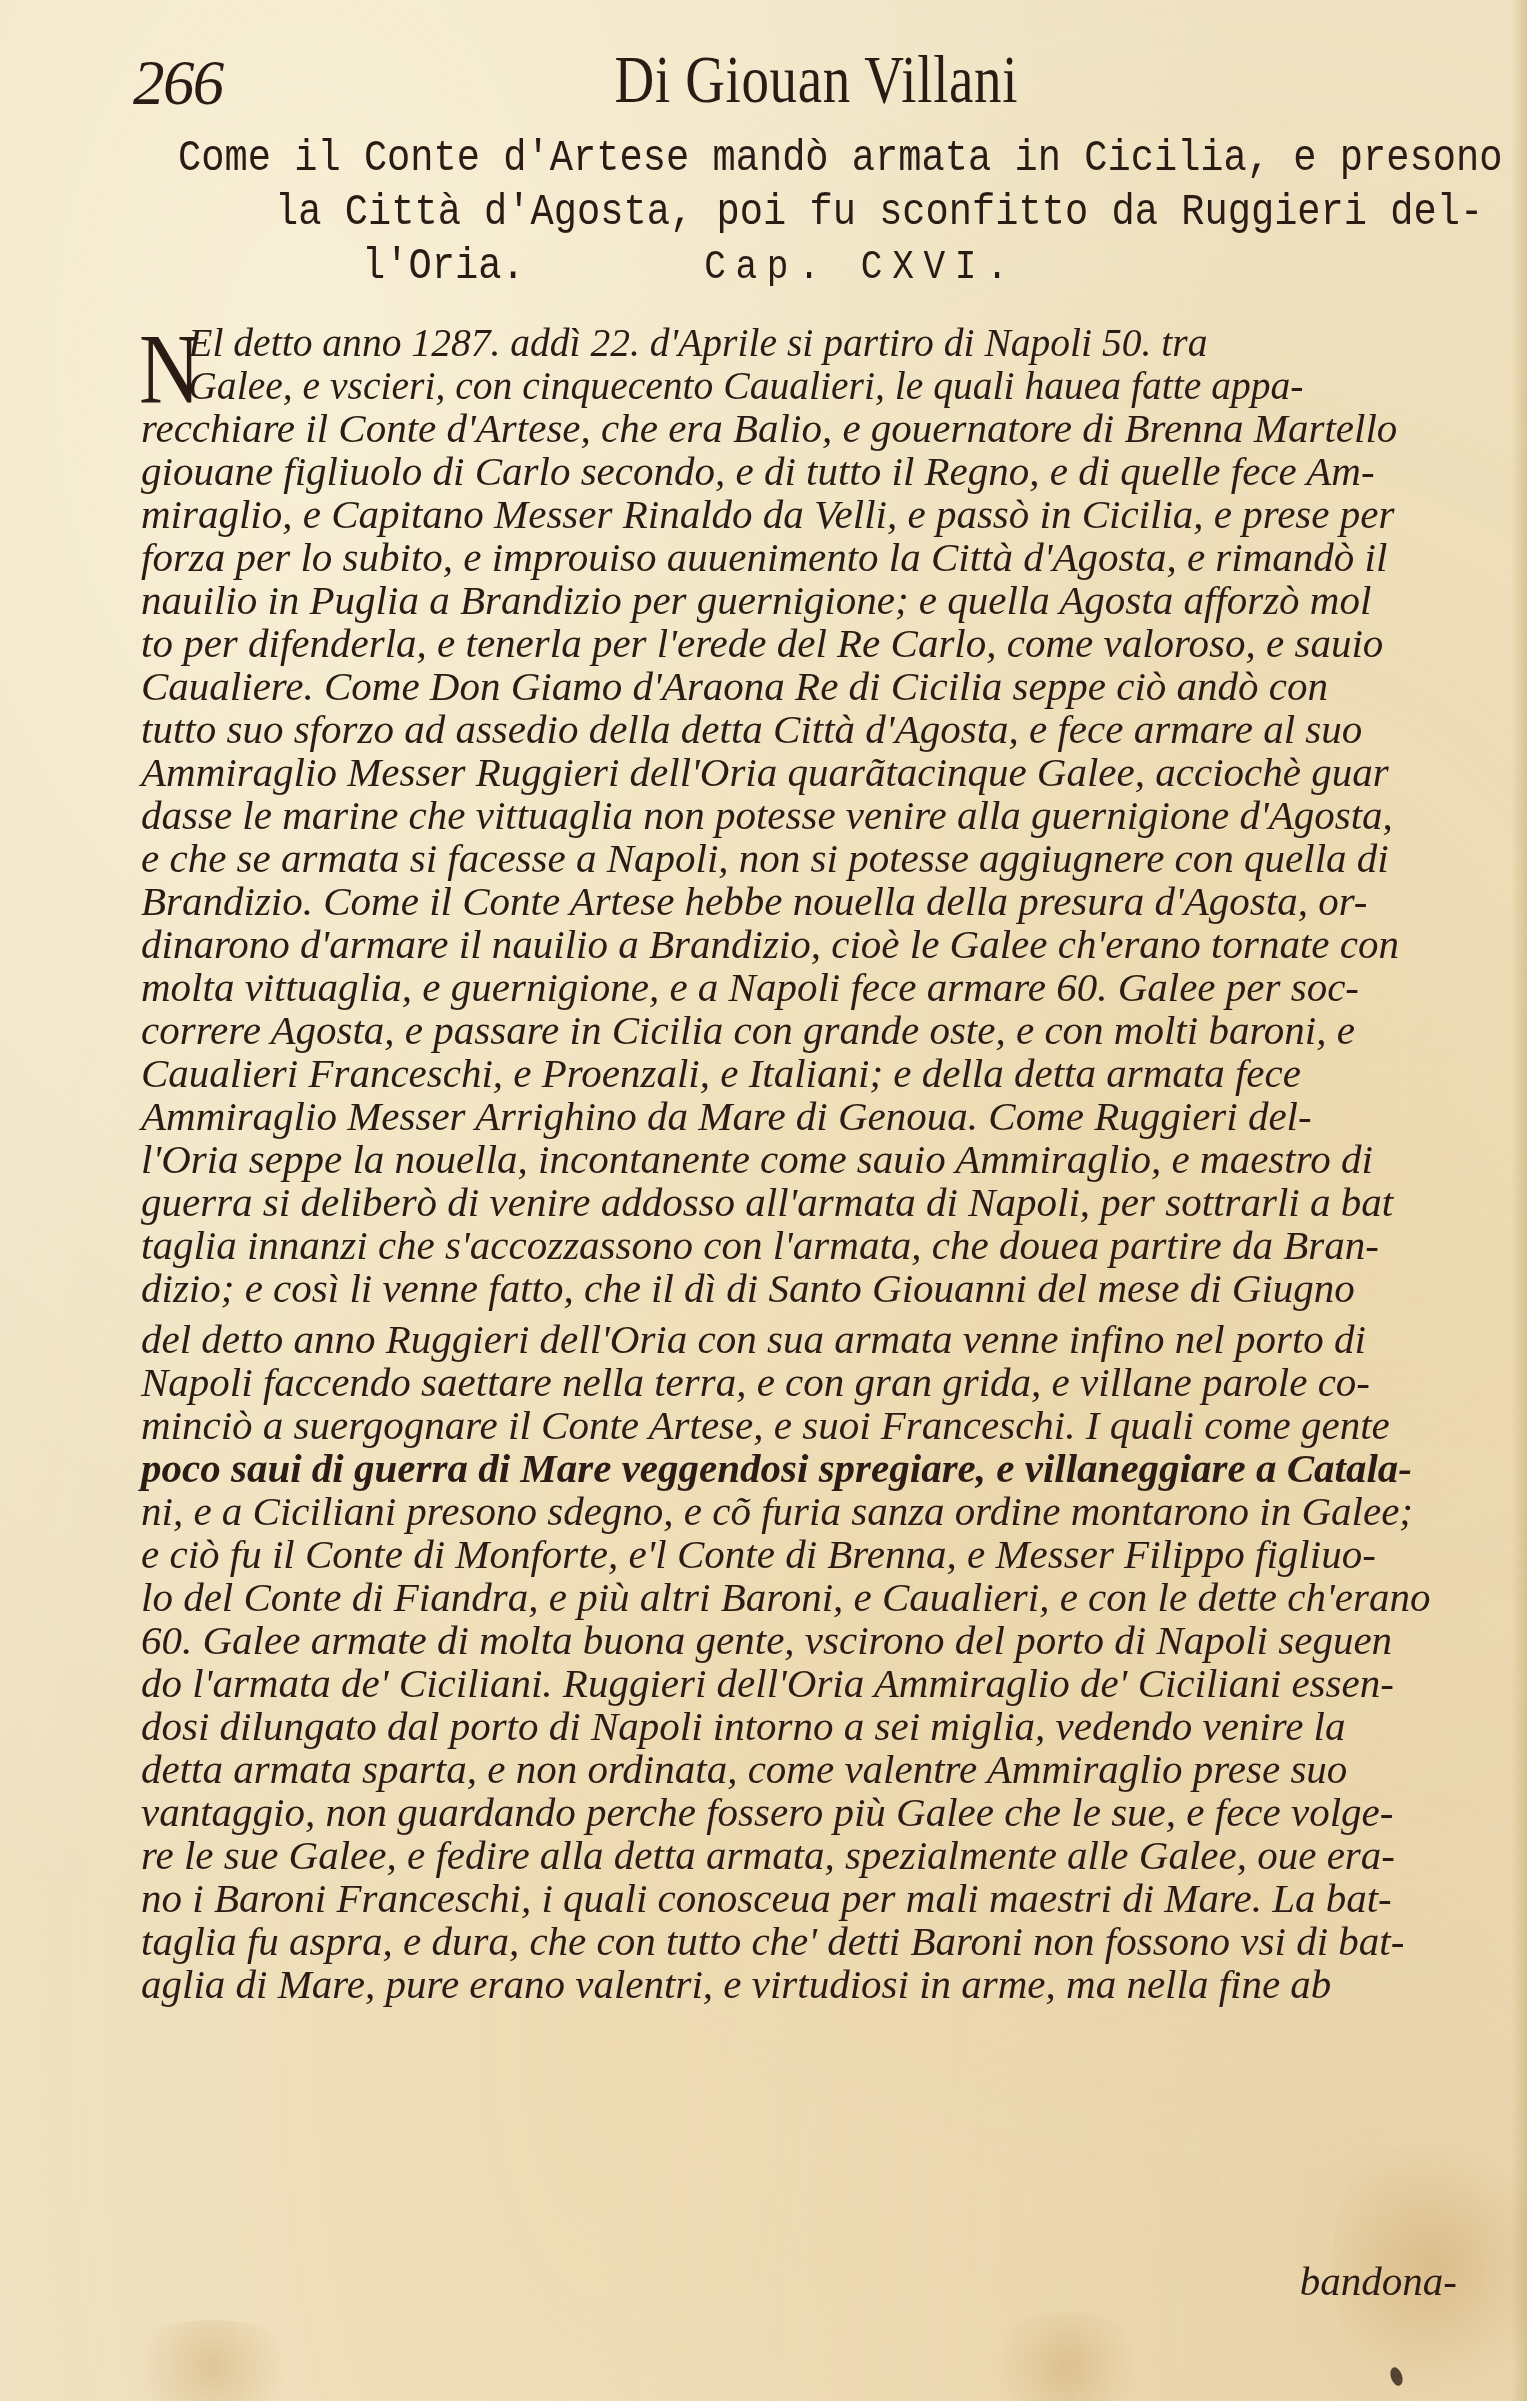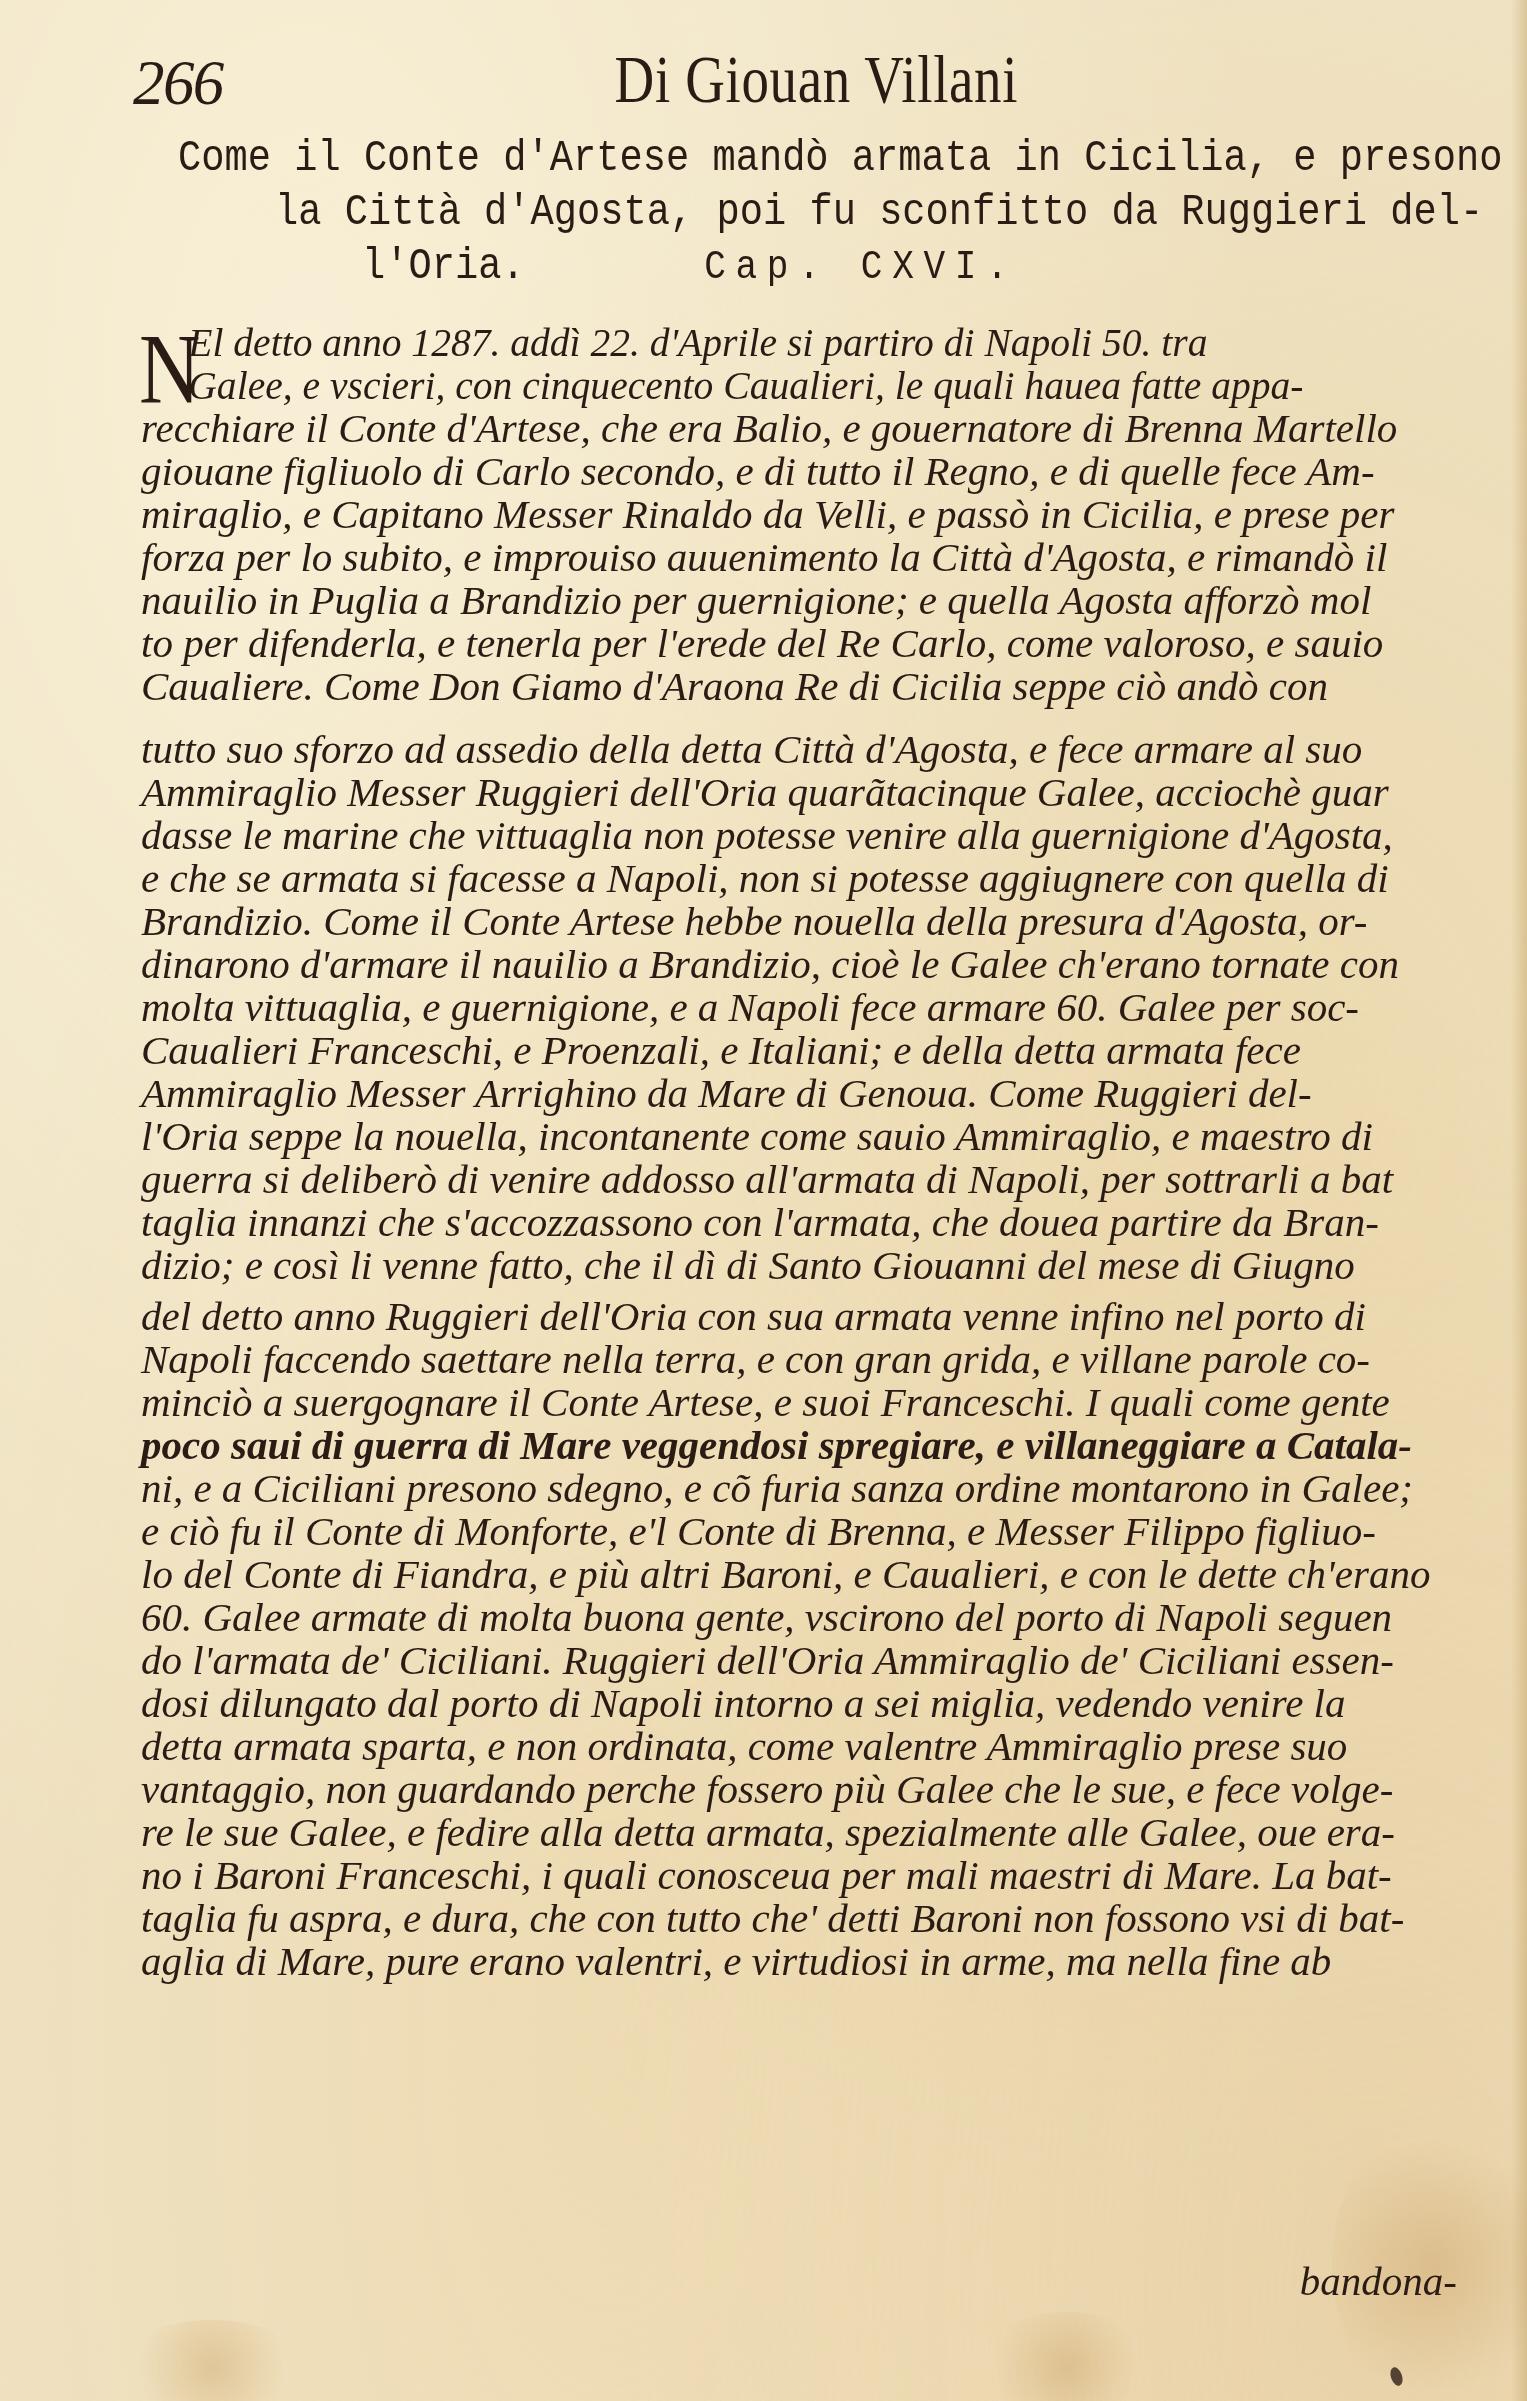--- a/index.html
+++ b/index.html
@@ -91,27 +91,28 @@
     <span class="dropcap">N</span>
   <span class="bl indent" style="transform: scaleX(0.965);">El detto anno 1287. addì 22. d'Aprile si partiro di Napoli 50. tra</span>
       <span class="bl indent" style="transform: scaleX(0.965);">Galee, e vscieri, con cinquecento Caualieri, le quali hauea fatte appa-</span>
       <span class="bl" style="transform: scaleX(1);">recchiare il Conte d'Artese, che era Balio, e gouernatore di Brenna Martello</span>
       <span class="bl" style="transform: scaleX(1);">giouane figliuolo di Carlo secondo, e di tutto il Regno, e di quelle fece Am-</span>
       <span class="bl" style="transform: scaleX(1);">miraglio, e Capitano Messer Rinaldo da Velli, e passò in Cicilia, e prese per</span>
       <span class="bl" style="transform: scaleX(1);">forza per lo subito, e improuiso auuenimento la Città d'Agosta, e rimandò il</span>
       <span class="bl" style="transform: scaleX(1);">nauilio in Puglia a Brandizio per guernigione; e quella Agosta afforzò mol</span>
       <span class="bl" style="transform: scaleX(1);">to per difenderla, e tenerla per l'erede del Re Carlo, come valoroso, e sauio</span>
       <span class="bl" style="transform: scaleX(1);">Caualiere. Come Don Giamo d'Araona Re di Cicilia seppe ciò andò con</span>
-      <span class="bl" style="transform: scaleX(1); margin-top: 20px;">tutto suo sforzo ad assedio della detta Città d'Agosta, e fece armare al suo</span>
+      <span class="bl" style="transform: scaleX(1);">tutto suo sforzo ad assedio della detta Città d'Agosta, e fece armare al suo</span>
       <span class="bl" style="transform: scaleX(1);">Ammiraglio Messer Ruggieri dell'Oria quarãtacinque Galee, acciochè guar</span>
       <span class="bl" style="transform: scaleX(1);">dasse le marine che vittuaglia non potesse venire alla guernigione d'Agosta,</span>
       <span class="bl" style="transform: scaleX(1);">e che se armata si facesse a Napoli, non si potesse aggiugnere con quella di</span>
       <span class="bl" style="transform: scaleX(1);">Brandizio. Come il Conte Artese hebbe nouella della presura d'Agosta, or-</span>
       <span class="bl" style="transform: scaleX(1);">dinarono d'armare il nauilio a Brandizio, cioè le Galee ch'erano tornate con</span>
       <span class="bl" style="transform: scaleX(1);">molta vittuaglia, e guernigione, e a Napoli fece armare 60. Galee per soc-</span>
+      <span class="bl" style="transform: scaleX(1);">correre Agosta, e passare in Cicilia con grande oste, e con molti baroni, e</span>
       <span class="bl" style="transform: scaleX(1);">Caualieri Franceschi, e Proenzali, e Italiani; e della detta armata fece</span>
       <span class="bl" style="transform: scaleX(1);">Ammiraglio Messer Arrighino da Mare di Genoua. Come Ruggieri del-</span>
       <span class="bl" style="transform: scaleX(1);">l'Oria seppe la nouella, incontanente come sauio Ammiraglio, e maestro di</span>
       <span class="bl" style="transform: scaleX(1);">guerra si deliberò di venire addosso all'armata di Napoli, per sottrarli a bat</span>
       <span class="bl" style="transform: scaleX(1);">taglia innanzi che s'accozzassono con l'armata, che douea partire da Bran-</span>
       <span class="bl" style="transform: scaleX(1);">dizio; e così li venne fatto, che il dì di Santo Giouanni del mese di Giugno</span>
       <span class="bl" style="transform: scaleX(1); margin-top: 8px;">del detto anno Ruggieri dell'Oria con sua armata venne infino nel porto di</span>
       <span class="bl" style="transform: scaleX(1);">Napoli faccendo saettare nella terra, e con gran grida, e villane parole co-</span>
       <span class="bl" style="transform: scaleX(1);">minciò a suergognare il Conte Artese, e suoi Franceschi. I quali come gente</span>
       <span class="bl" style="transform: scaleX(1); font-weight: bold;">poco saui di guerra di Mare veggendosi spregiare, e villaneggiare a Catala-</span>

